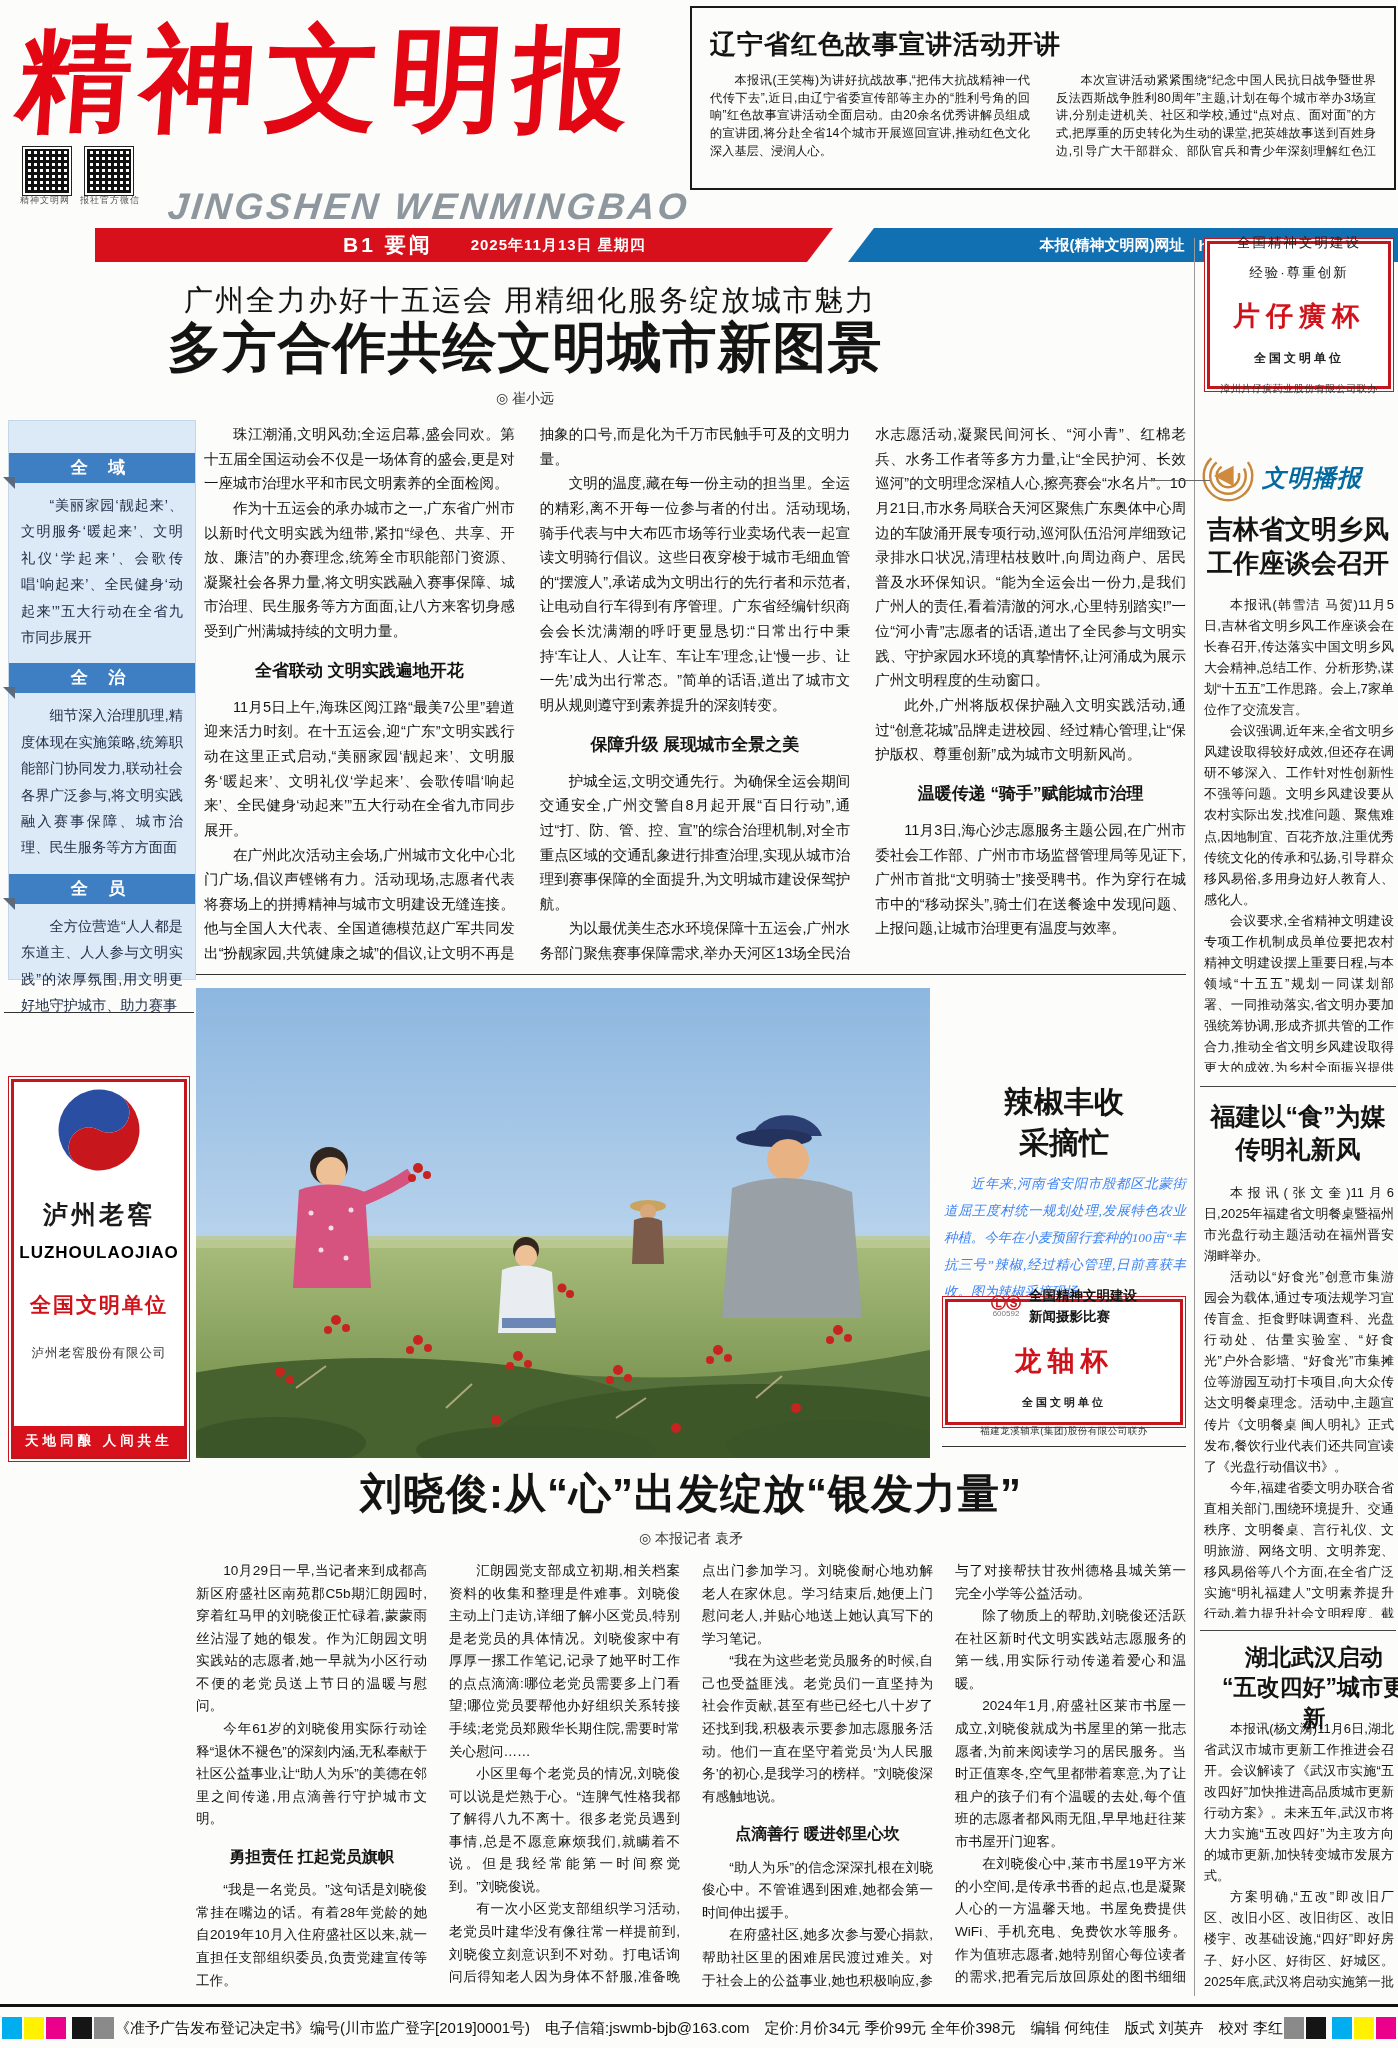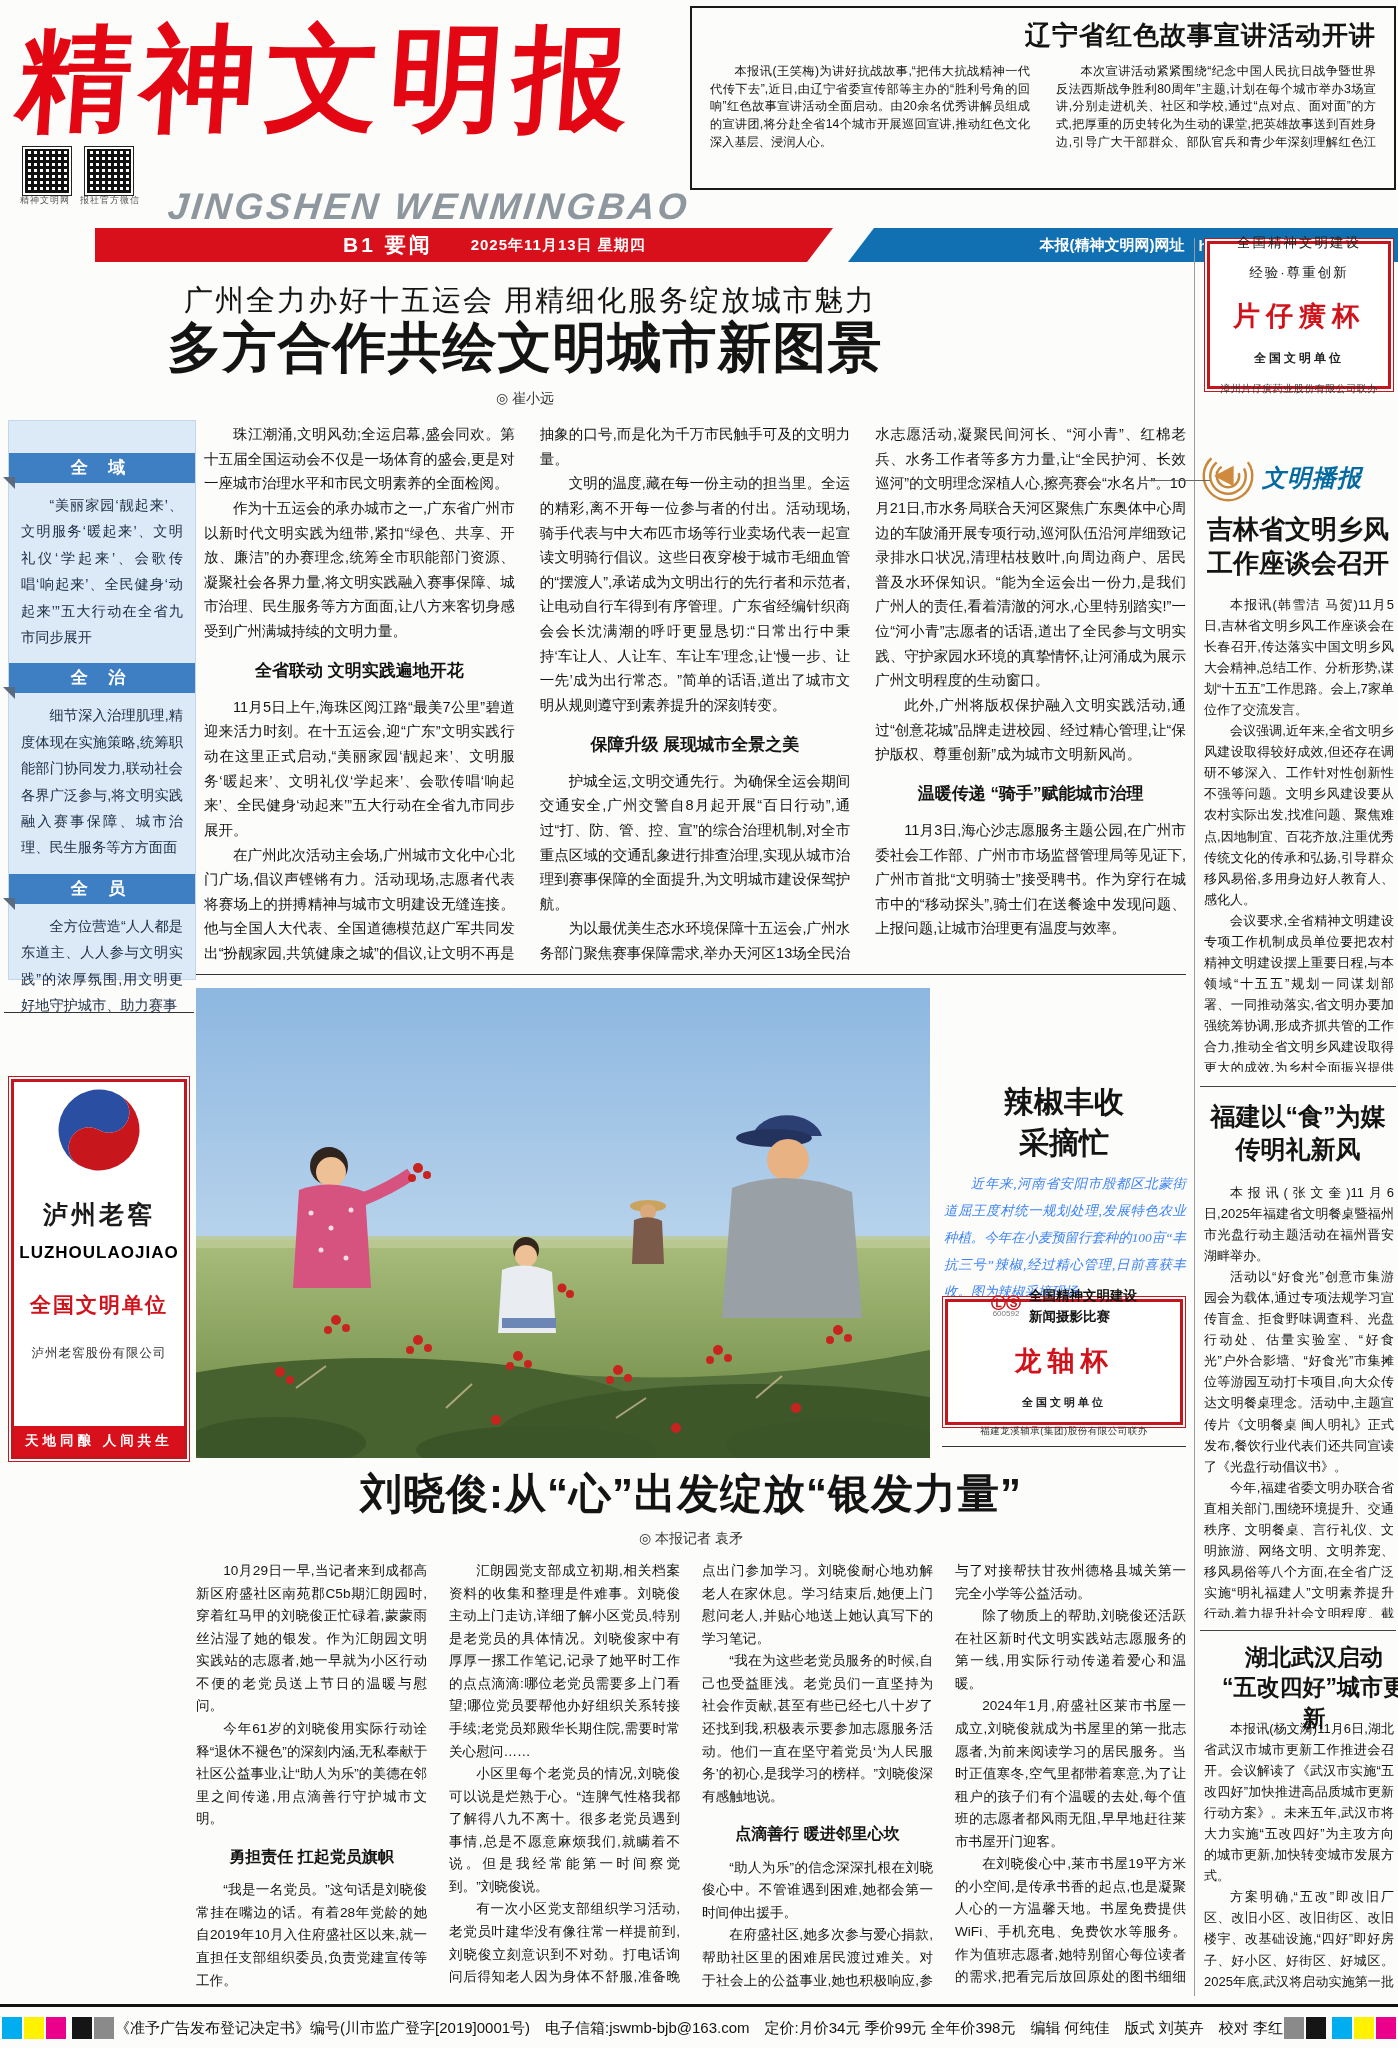--- a/index.html
+++ b/index.html
@@ -13,21 +13,21 @@
   .qr-inner{width:100%;height:100%;
      background:repeating-linear-gradient(0deg,#111 0 3px,transparent 3px 6px),
                 repeating-linear-gradient(90deg,#111 0 3px,#fff 3px 6px);}
   .qr1{left:22px;top:146px;} .qr2{left:84px;top:146px;}
   .qr-label{top:194px;font-size:9px;color:#555;letter-spacing:1px;}
   .qr-label1{left:20px;} .qr-label2{left:80px;}
   .mast-pinyin{left:168px;top:186px;font-size:37px;font-weight:900;font-style:italic;
                color:#8e969e;letter-spacing:3px;transform:skewX(-6deg);white-space:nowrap;}
   
   .top-box{left:690px;top:6px;width:666px;height:168px;border:2px solid #1a1a1a;padding:6px 18px 6px;}
-  .top-box h2{margin:4px 0 10px;text-align:right;font-size:26px;letter-spacing:1px;}
+  .top-box h2{margin:13px 0 10px;text-align:left;font-size:26px;letter-spacing:1px;}
   .top-body{column-count:2;column-gap:26px;font-size:12.2px;line-height:1.45;text-align:justify;
             height:116px;overflow:hidden;}
   .para{margin:0;text-indent:2em;text-align:justify;}
   
   .bar-red{left:95px;top:228px;width:738px;height:34px;background:#d8101c;color:#fff;
            clip-path:polygon(0 0,100% 0,calc(100% - 26px) 100%,0 100%);
            display:flex;align-items:center;}
   .bar-red .ed{font-weight:900;font-size:21px;margin-left:248px;letter-spacing:3px;}
   .bar-red .date{font-size:15px;font-weight:700;margin-left:38px;letter-spacing:1px;}
   .bar-blue{left:848px;top:228px;width:550px;height:34px;background:#1070b2;color:#fff;

